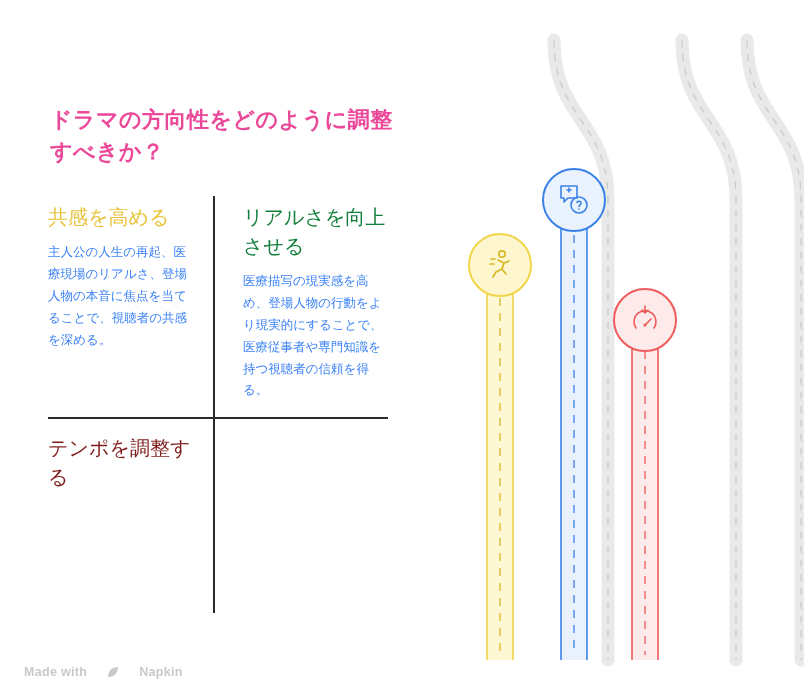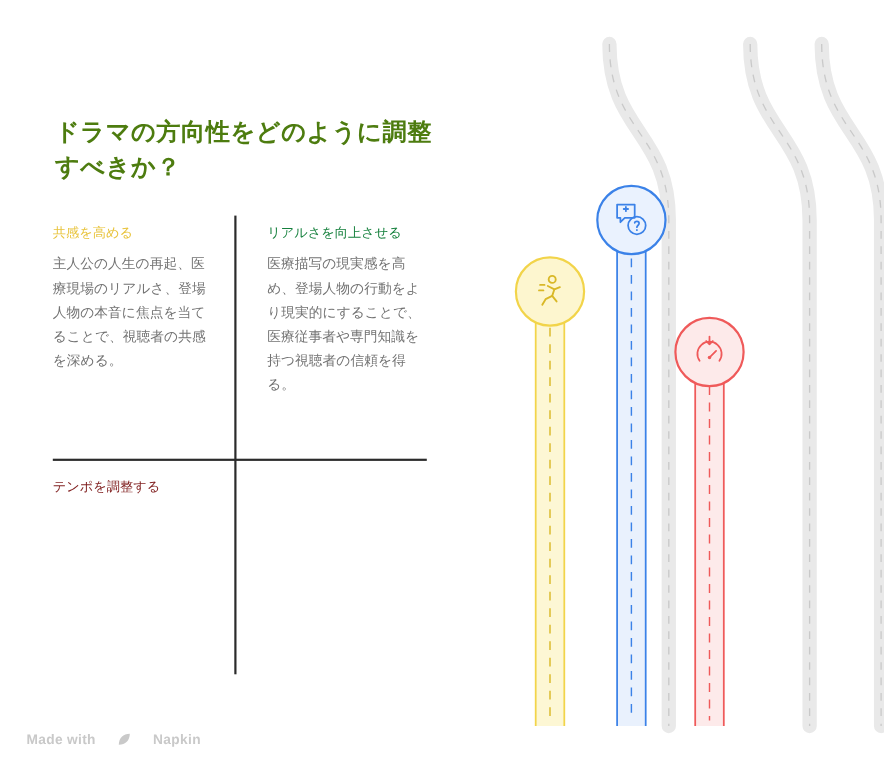--- a/index.html
+++ b/index.html
@@ -23,37 +23,37 @@
 
   
   .title {
     position: absolute;
     left: 50px;
     top: 104px;
     width: 360px;
     font-size: 22px;
     font-weight: bold;
     line-height: 1.45;
-    color: #4d7c0f;
+    color: #ec4899;
     letter-spacing: 0.5px;
   }
 
   .quad {
     position: absolute;
   }
   .quad .heading {
-    font-size: 12px;
+    font-size: 20px;
     line-height: 1.45;
     font-weight: normal;
     margin: 0 0 10px 0;
   }
   .quad .body {
     font-size: 12.5px;
     line-height: 1.75;
-    color: #737373;
+    color: #3b82f6;
     margin: 0;
   }
 
   #quad-empathy { left: 48px; top: 203px; width: 145px; }
   #quad-realism { left: 243px; top: 203px; width: 145px; }
   #quad-tempo   { left: 48px; top: 434px; width: 145px; }
 
   .heading-empathy { color: #e8c33a; }
   .heading-realism { color: #15803d; }
   .heading-tempo   { color: #7f1d1d; }

